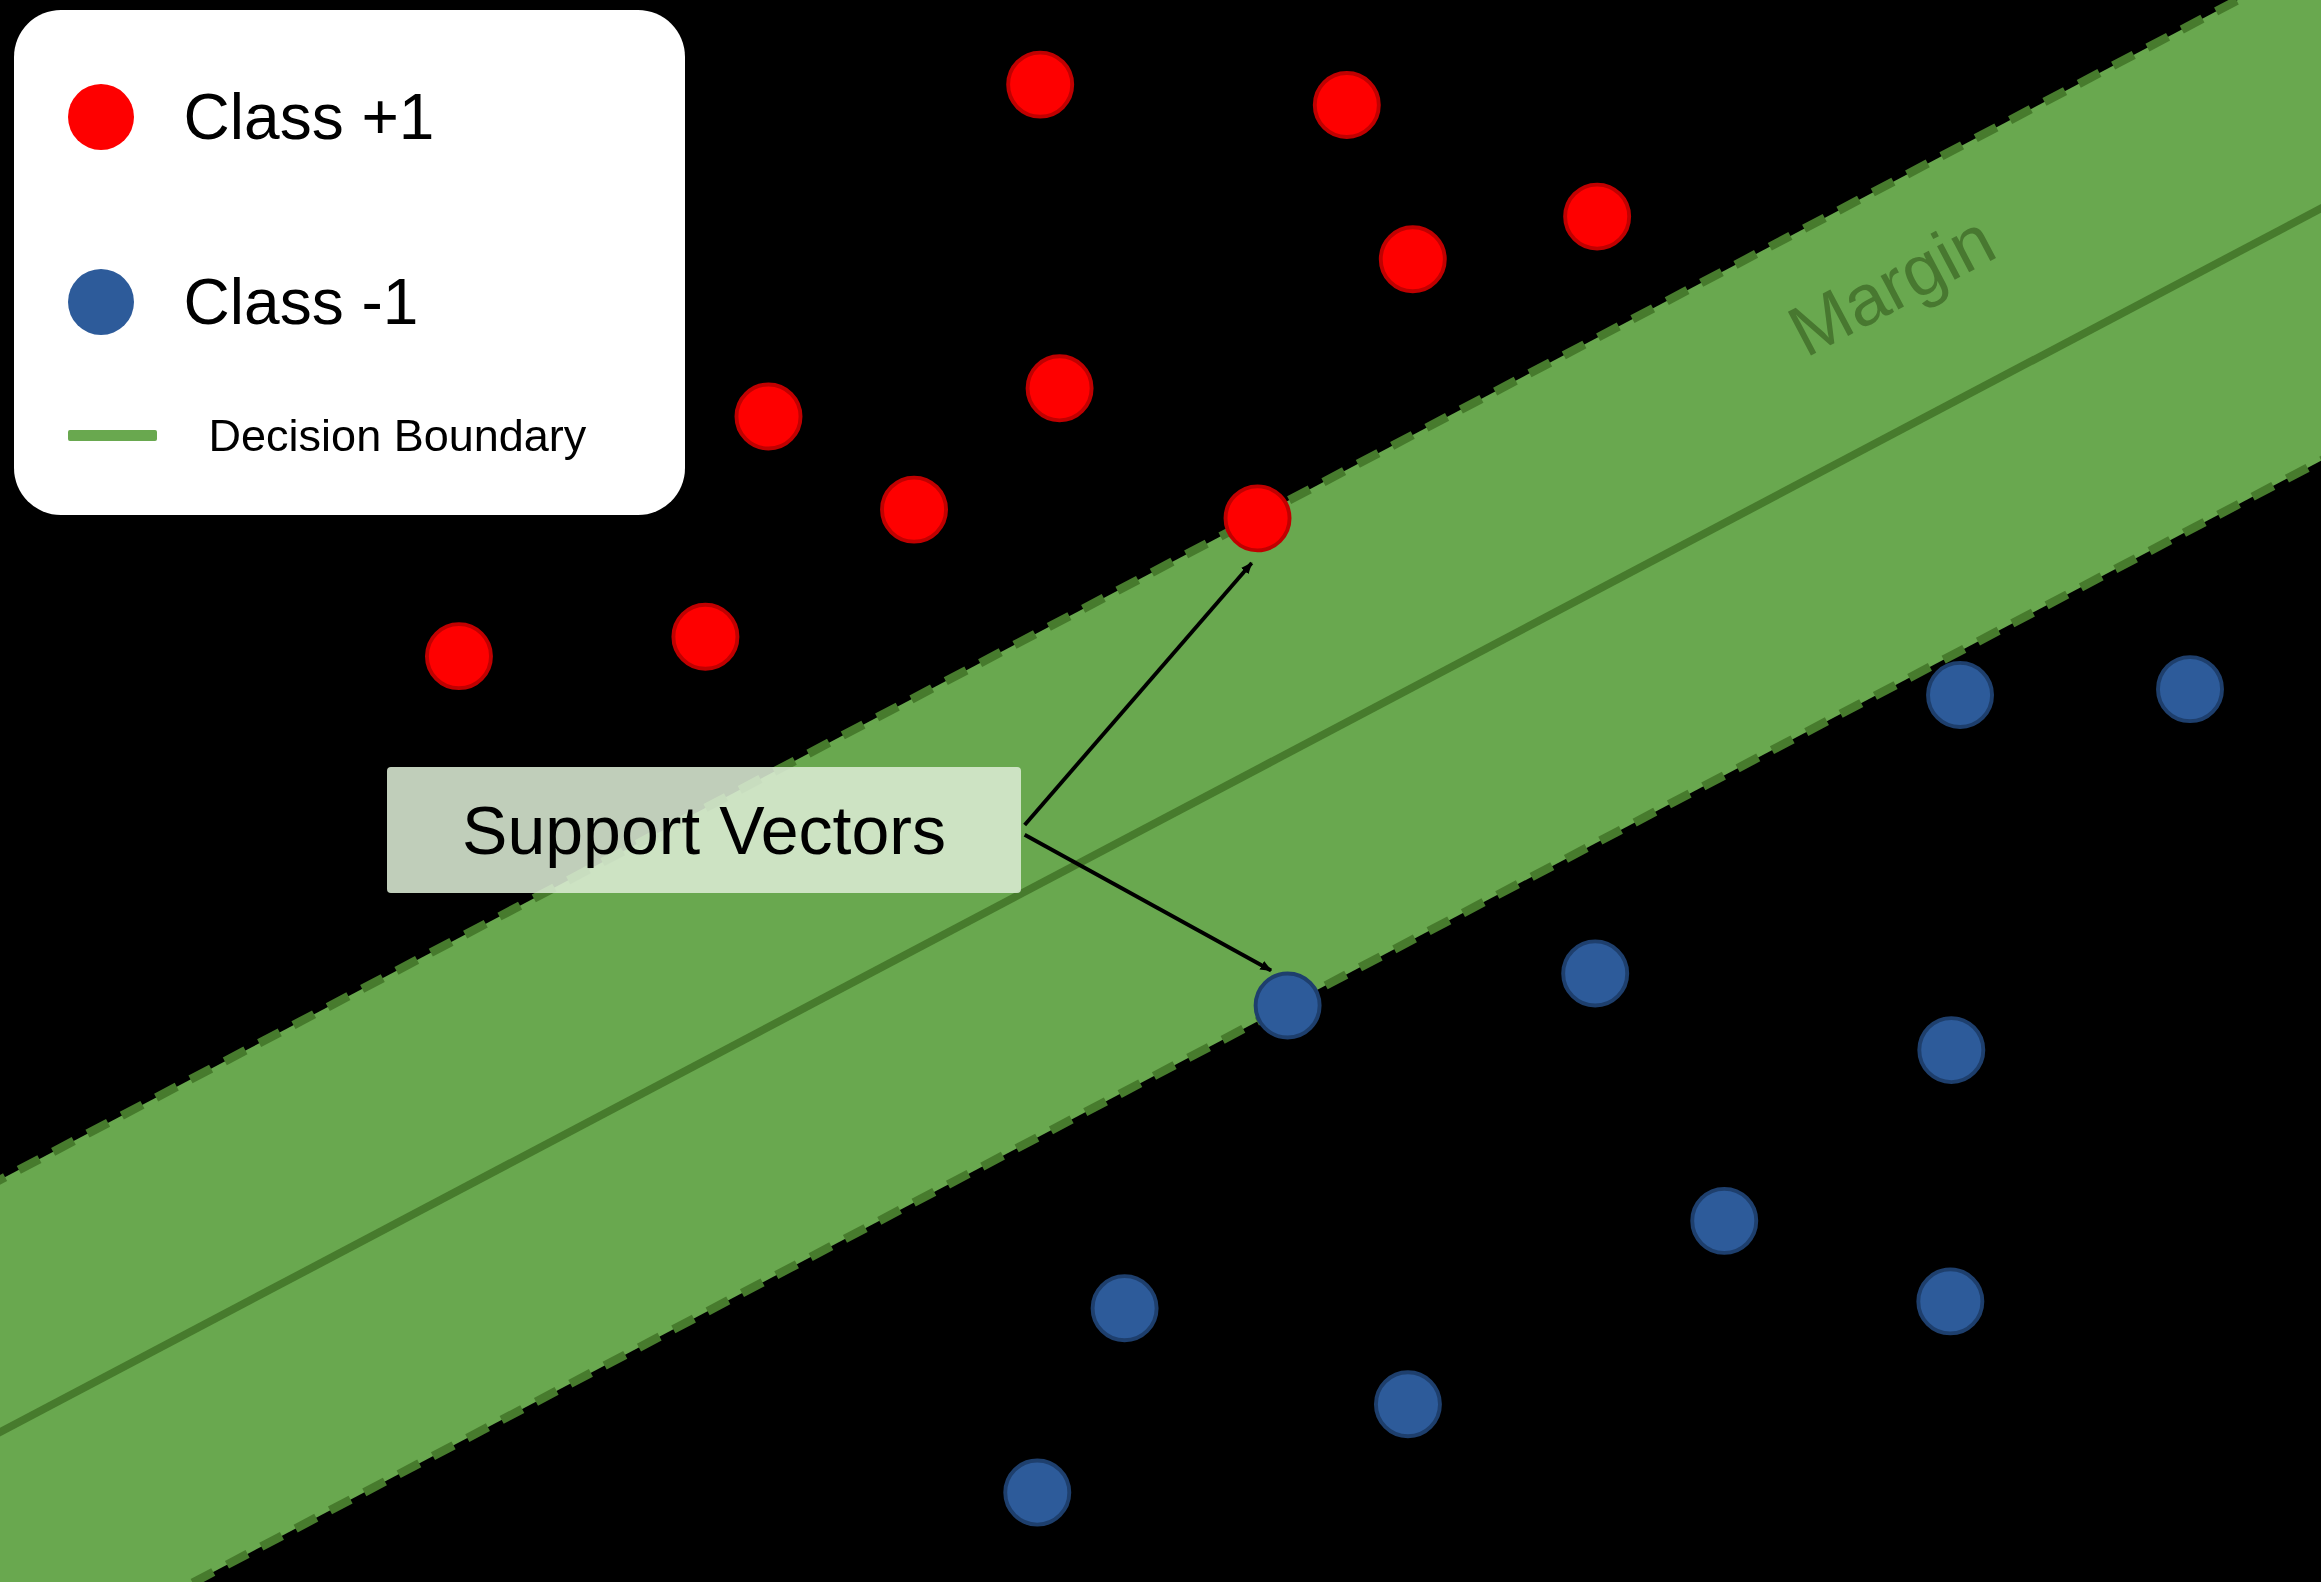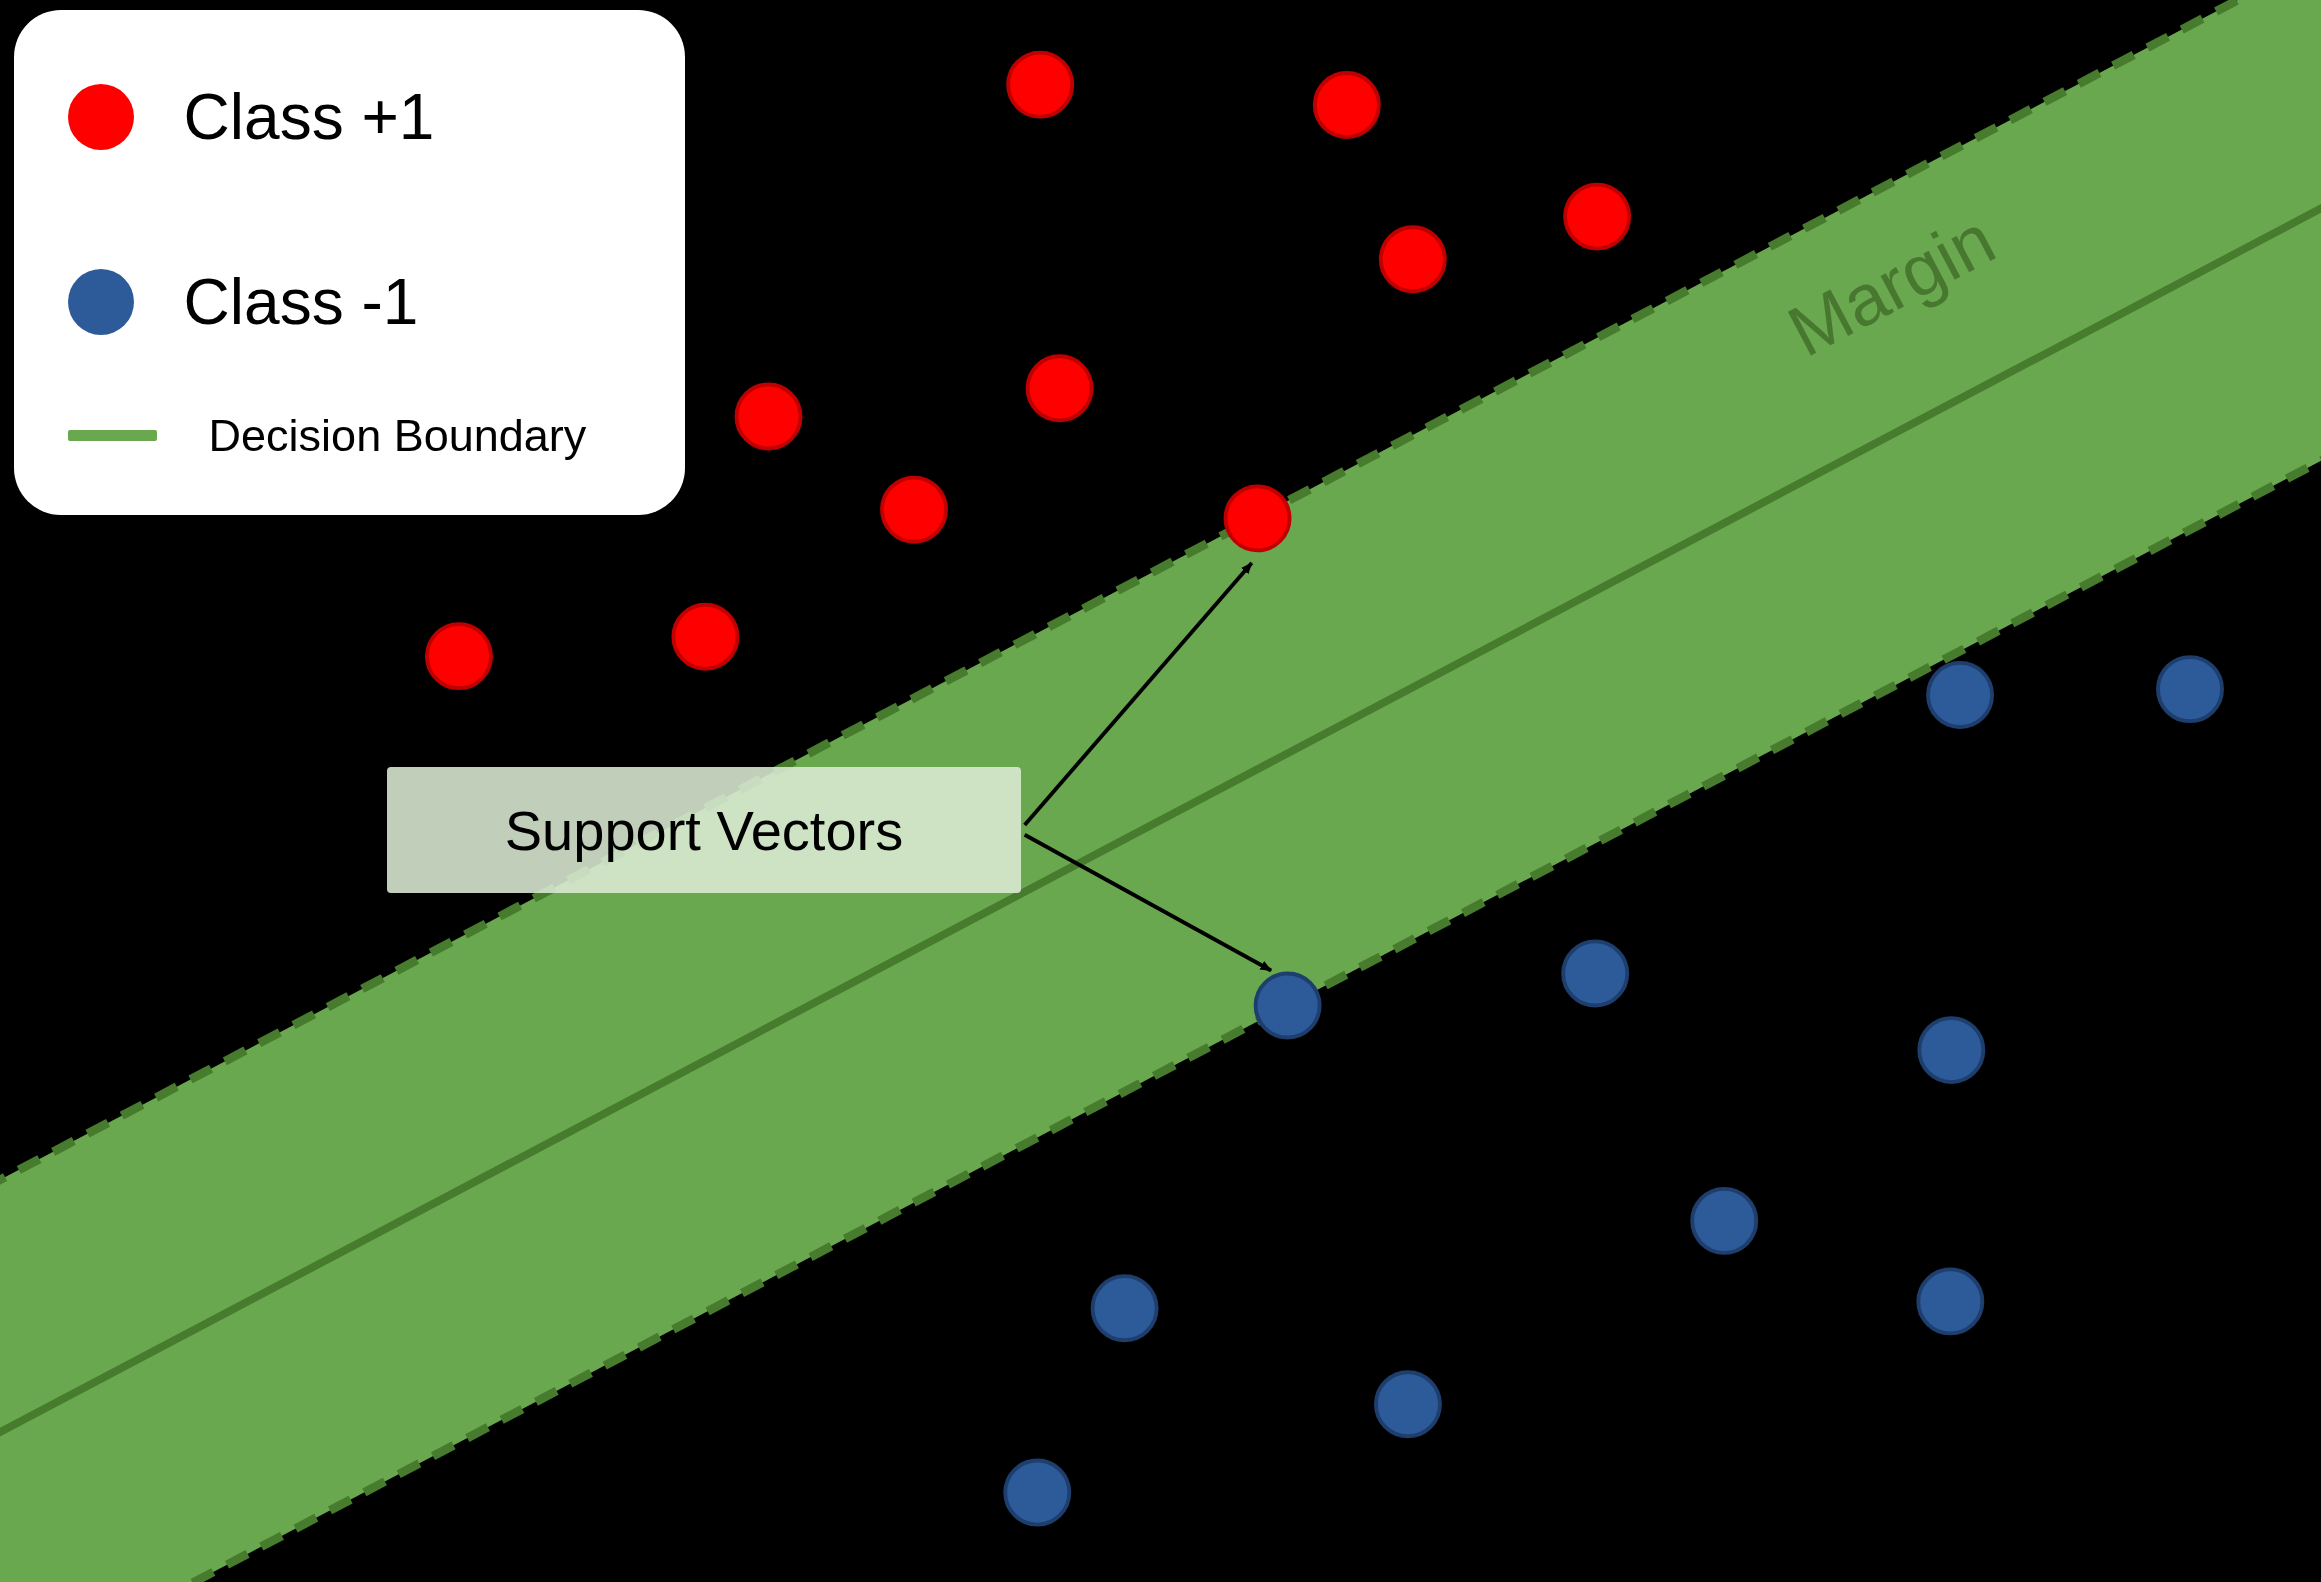--- a/index.html
+++ b/index.html
@@ -74,21 +74,21 @@
   .sv-label {
     position: absolute;
     background: rgba(219, 234, 212, 0.88);
     display: flex;
     align-items: center;
     justify-content: center;
     z-index: 2;
     border-radius: 3.9px;
   }
   .sv-label span {
-    font-size: 56px;
+    font-size: 68px;
     color: #000;
     white-space: nowrap;
   }
 </style>
 </head>
 <body>
 
 <div class="stage">
 
   <svg class="diagram" width="2321" height="1583" viewBox="0 0 2392 1631">

